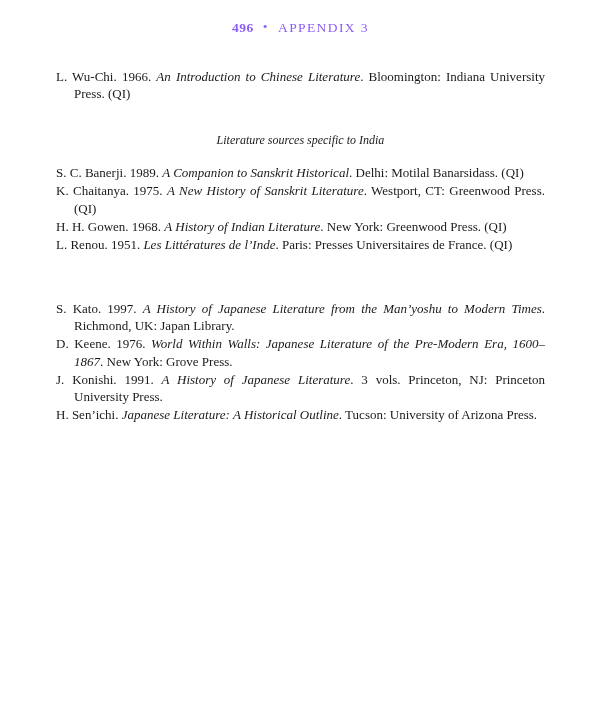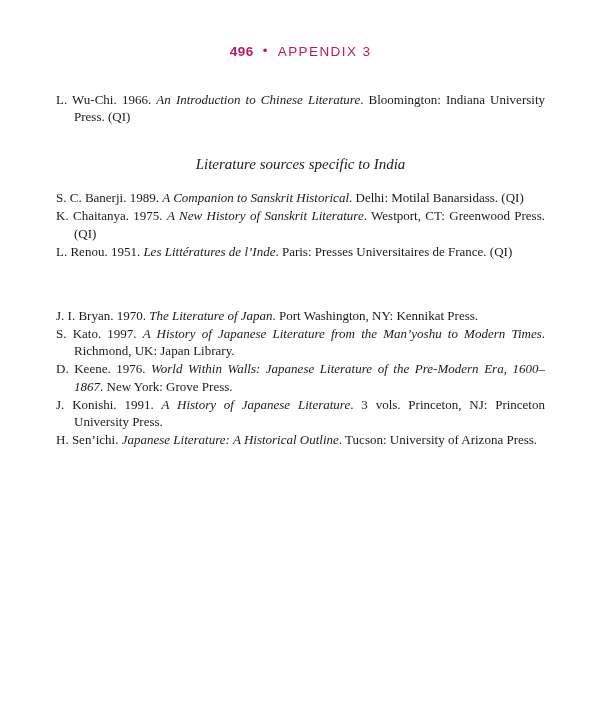--- a/index.html
+++ b/index.html
@@ -18,24 +18,24 @@
     position: relative;
     width: 601px;
     height: 718px;
     box-sizing: border-box;
     padding: 0 56px;
   }
   .running-head {
     text-align: center;
     font-size: 13.5px;
     letter-spacing: 1.4px;
-    margin-top: 44px;
+    margin-top: 20px;
     margin-bottom: 0;
-    color: #be185d;
-    font-family: Liberation Sans, sans-serif;
+    color: #8b5cf6;
+    font-family: Liberation Serif, serif;
   }
   .running-head .folio {
     font-weight: bold;
     letter-spacing: 0.5px;
   }
   .running-head .sep {
     padding: 0 9px;
     position: relative;
     top: -1px;
   }
@@ -55,21 +55,21 @@
     text-justify: inter-word;
   }
   .entry + .entry {
   }
   .entry i {
     font-style: italic;
   }
   .section-head {
     text-align: center;
     font-style: italic;
-    font-size: 15px;
+    font-size: 12px;
     margin: 0;
   }
   .gap-before-head {
     height: 30px;
   }
   .gap-after-head {
     height: 16px;
   }
 </style>
 </head>
@@ -81,23 +81,23 @@
     <span class="folio">496</span><span class="sep">•</span><span class="title">APPENDIX 3</span>
   </div>
 
   <div class="entries" id="body-content">
       <p class="entry"><span>L. Wu-Chi. 1966. </span><i>An Introduction to Chinese Literature</i><span>. Bloomington: Indiana University Press. (QI)</span></p>
       <div class="gap-before-head"></div>
       <div class="section-head">Literature sources specific to India</div>
       <div class="gap-after-head"></div>
       <p class="entry"><span>S. C. Banerji. 1989. </span><i>A Companion to Sanskrit Historical</i><span>. Delhi: Motilal Banarsidass. (QI)</span></p>
       <p class="entry"><span>K. Chaitanya. 1975. </span><i>A New History of Sanskrit Literature</i><span>. Westport, CT: Greenwood Press. (QI)</span></p>
+      <p class="entry"><span>H. H. Gowen. 1968. </span><i>A History of Indian Literature</i><span>. New York: Greenwood Press. (QI)</span></p>
       <p class="entry"><span>L. Renou. 1951. </span><i>Les Littératures de l’Inde</i><span>. Paris: Presses Universitaires de France. (QI)</span></p>
       <div class="gap-before-head"></div>
       <div class="gap-after-head"></div>
-      <p class="entry"><span>J. I. Bryan. 1970. </span><i>The Literature of Japan</i><span>. Port Washington, NY: Kennikat Press.</span></p>
       <p class="entry"><span>S. Kato. 1997. </span><i>A History of Japanese Literature from the Man’yoshu to Modern Times</i><span>. Richmond, UK: Japan Library.</span></p>
       <p class="entry"><span>D. Keene. 1976. </span><i>World Within Walls: Japanese Literature of the Pre-Modern Era, 1600–1867</i><span>. New York: Grove Press.</span></p>
       <p class="entry"><span>J. Konishi. 1991. </span><i>A History of Japanese Literature</i><span>.  3 vols. Princeton, NJ: Princeton University Press.</span></p>
       <p class="entry"><span>H. Sen’ichi. </span><i>Japanese Literature: A Historical Outline</i><span>. Tucson: University of Arizona Press.</span></p>
     </div>
 
 </div>
 
 </body></html>

